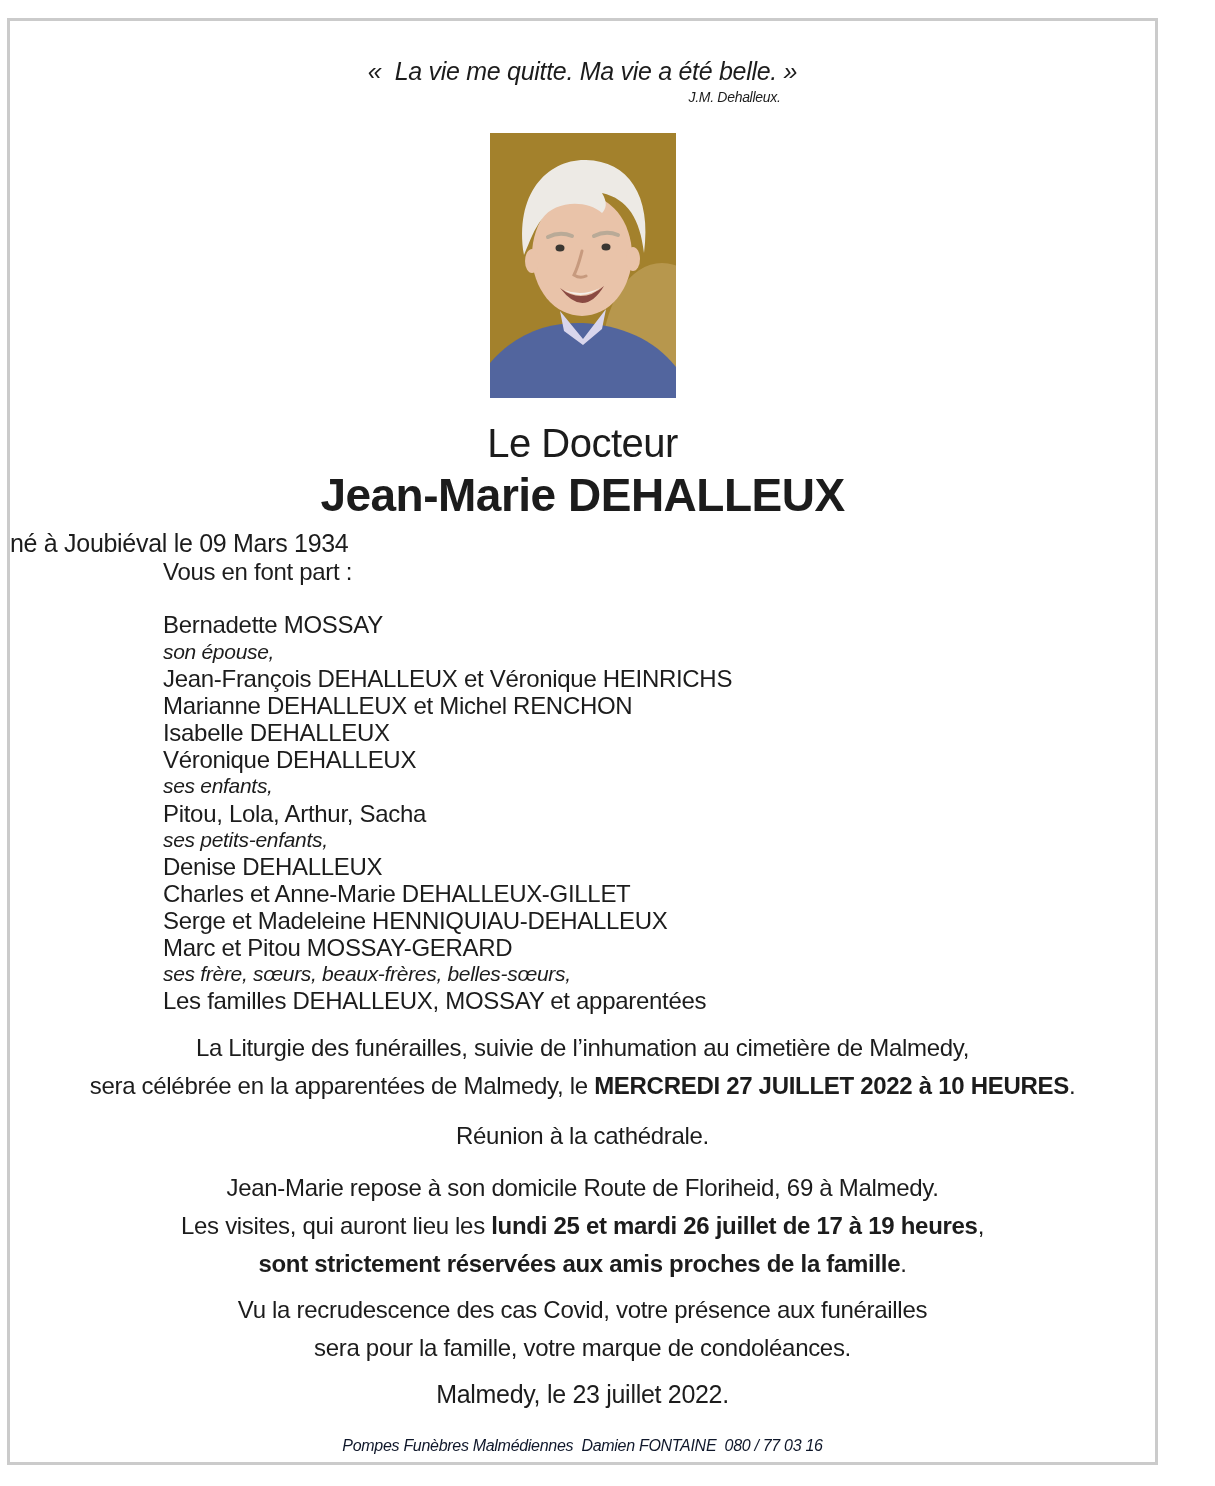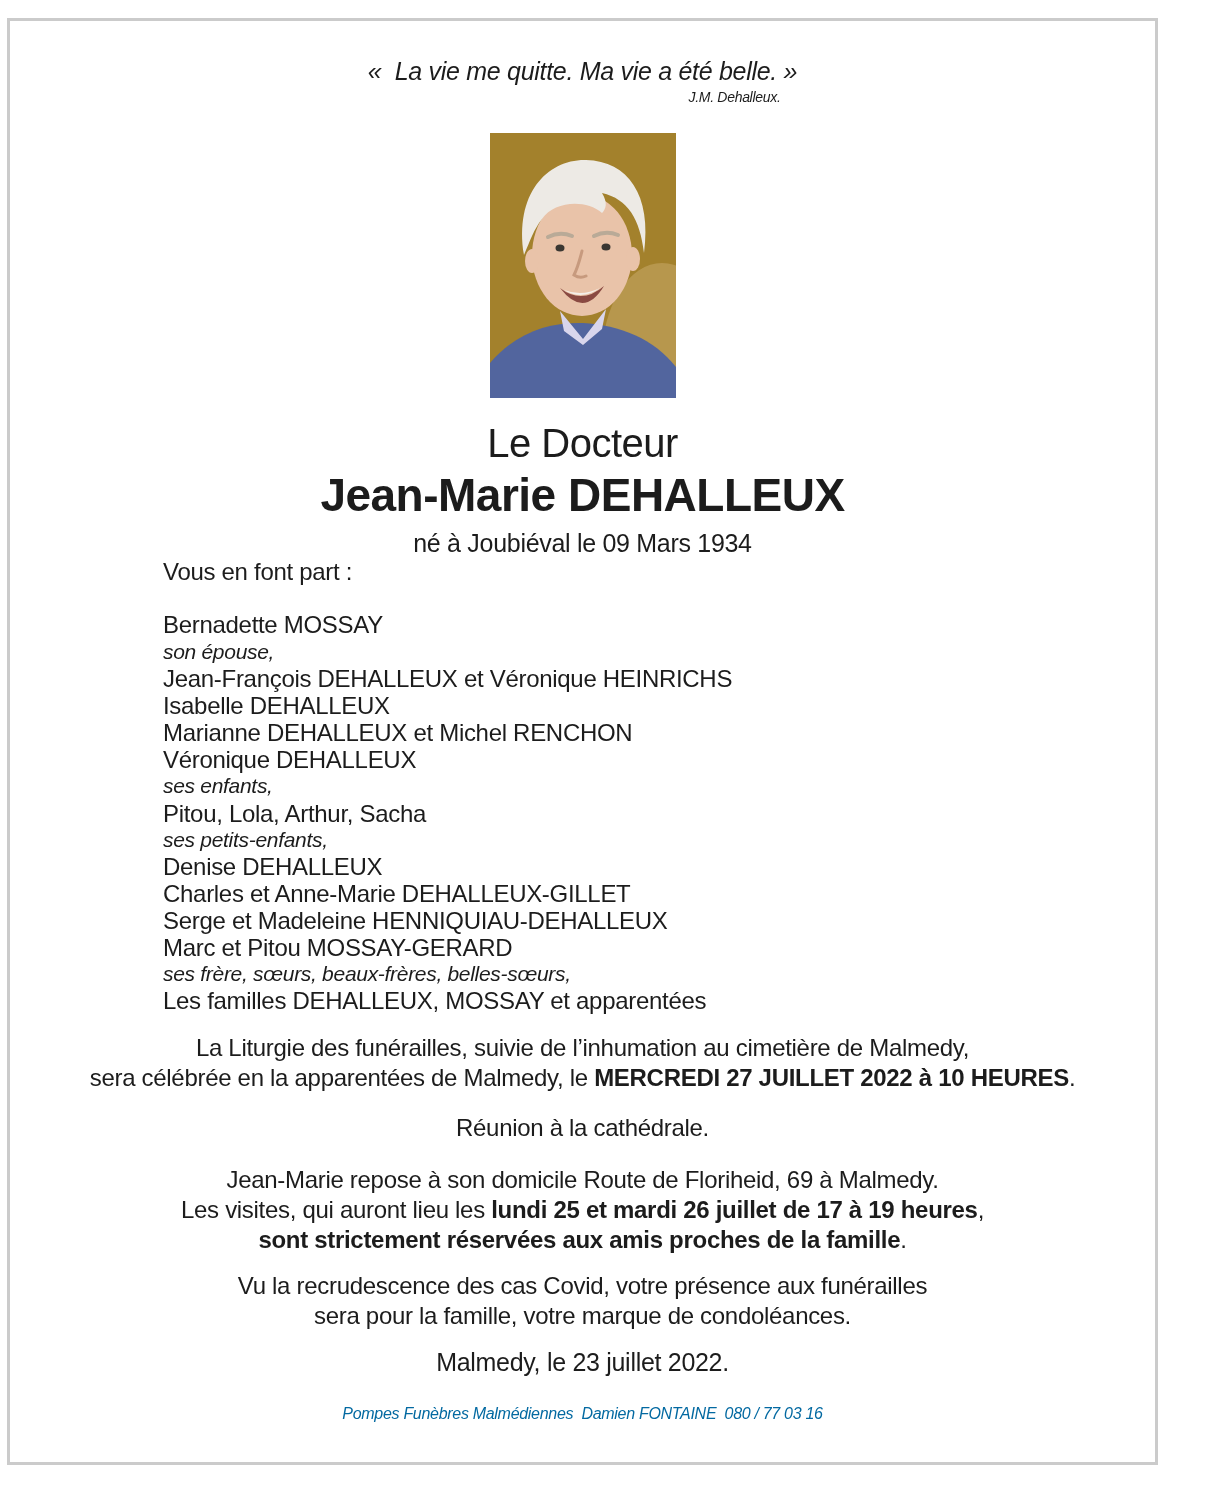--- a/index.html
+++ b/index.html
@@ -21,37 +21,37 @@
   }
   
   .quote{margin-top:35px;text-align:center;font-style:italic;font-size:25px;line-height:30px;white-space:pre-wrap;}
   .quote-attrib-wrap{width:440px;margin:2px auto 0;padding-right:22px;box-sizing:border-box;text-align:right;}
   .quote-attrib{font-style:italic;font-size:14px;line-height:17px;}
   
   .photo{display:block;margin:27px auto 0;width:186px;height:265px;}
   
   .title-prefix{margin-top:21px;text-align:center;font-size:40px;line-height:48px;font-weight:400;letter-spacing:-0.5px;}
   .deceased-name{margin-top:2px;text-align:center;font-size:46px;line-height:53px;font-weight:700;letter-spacing:-0.5px;}
-  .dates{margin-top:7px;text-align:center;font-size:25px;line-height:29px;}
+  .dates{margin-top:7px;text-align:left;font-size:25px;line-height:29px;}
   
   .names-wrap{padding-left:153px;padding-right:65px;font-size:24px;}
   .intro{margin-top:15px;line-height:28px;}
   .name-line{margin:0;line-height:27px;}
   .first-name-line{margin-top:26px;}
   .relation{margin:0;text-align:left;font-style:italic;font-size:21px;line-height:26px;}
   .families{margin-top:0;line-height:27px;}
   .gap1{margin-top:1px;}
   
-  .cpar{text-align:center;font-size:24px;line-height:30px;margin:0;}
+  .cpar{text-align:center;font-size:24px;line-height:30px;margin:8px;}
   .ceremony{margin-top:19px;}
   .meeting{margin-top:20px;line-height:30px;}
   .visits{margin-top:22px;}
   .covid{margin-top:16px;}
   .dateline{margin-top:17px;text-align:center;font-size:25px;line-height:28px;}
-  .footer{margin-top:28px;text-align:center;font-style:italic;font-size:16px;line-height:20px;white-space:pre-wrap;color:#0369a1;}
+  .footer{margin-top:28px;text-align:center;font-style:italic;font-size:16px;line-height:20px;white-space:pre-wrap;color:#0f172a;}
   strong{font-weight:700;}
 </style>
 </head>
 <body>
 
 <div class="page">
   <div class="frame">
 
     <div class="quote">«  La vie me quitte. Ma vie a été belle. »</div>
     <div class="quote-attrib-wrap">
@@ -82,22 +82,22 @@
       <div>né à Joubiéval le 09 Mars 1934</div>
     </div>
 
     <div class="names-wrap">
       <p class="intro name-line">Vous en font part :</p>
 
       <p class="name-line first-name-line">Bernadette MOSSAY</p>
       <p class="relation gap1">son épouse,</p>
 
       <p class="name-line">Jean-François DEHALLEUX et Véronique HEINRICHS</p>
+      <p class="name-line">Marianne DEHALLEUX et Michel RENCHON</p>
       <p class="name-line">Isabelle DEHALLEUX</p>
-      <p class="name-line">Marianne DEHALLEUX et Michel RENCHON</p>
       <p class="name-line">Véronique DEHALLEUX</p>
       <p class="relation">ses enfants,</p>
 
       <p class="name-line gap1">Pitou, Lola, Arthur, Sacha</p>
       <p class="relation">ses petits-enfants,</p>
 
       <p class="name-line">Denise DEHALLEUX</p>
       <p class="name-line">Charles et Anne-Marie DEHALLEUX-GILLET</p>
       <p class="name-line">Serge et Madeleine HENNIQUIAU-DEHALLEUX</p>
       <p class="name-line">Marc et Pitou MOSSAY-GERARD</p>

